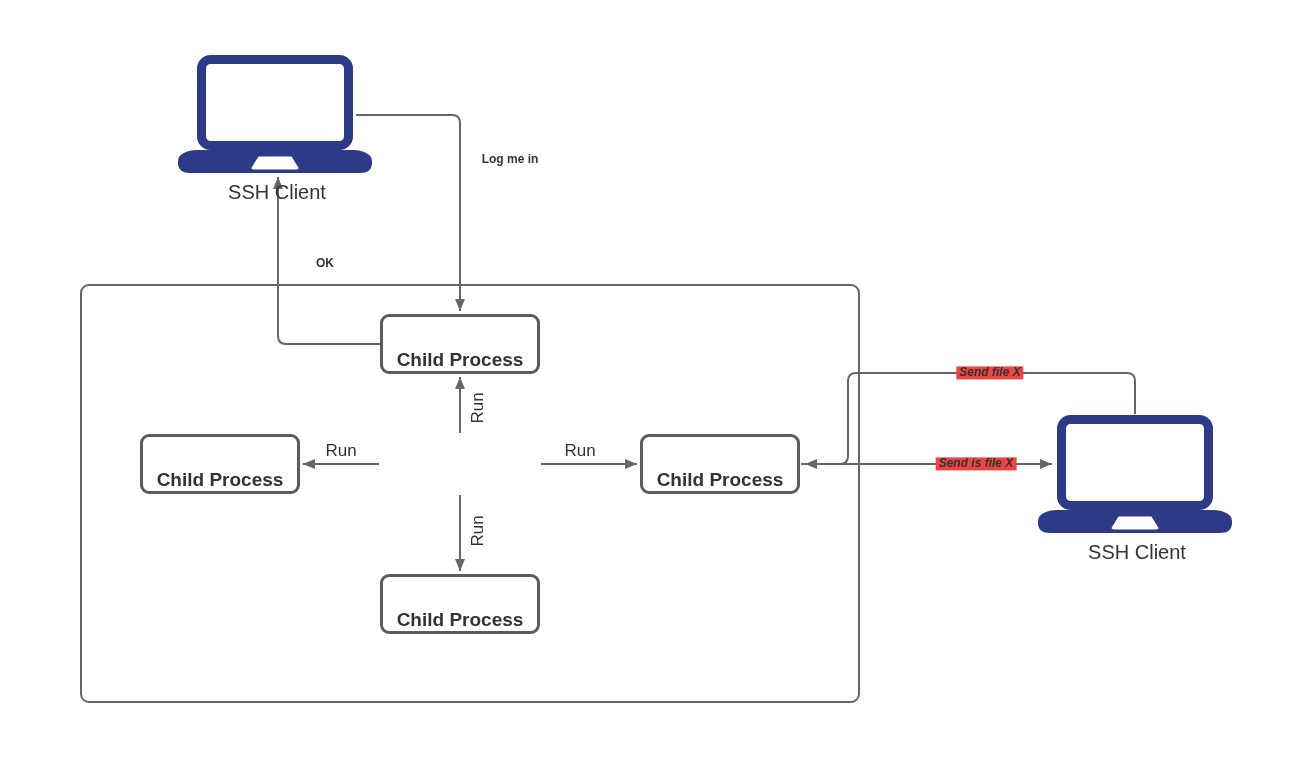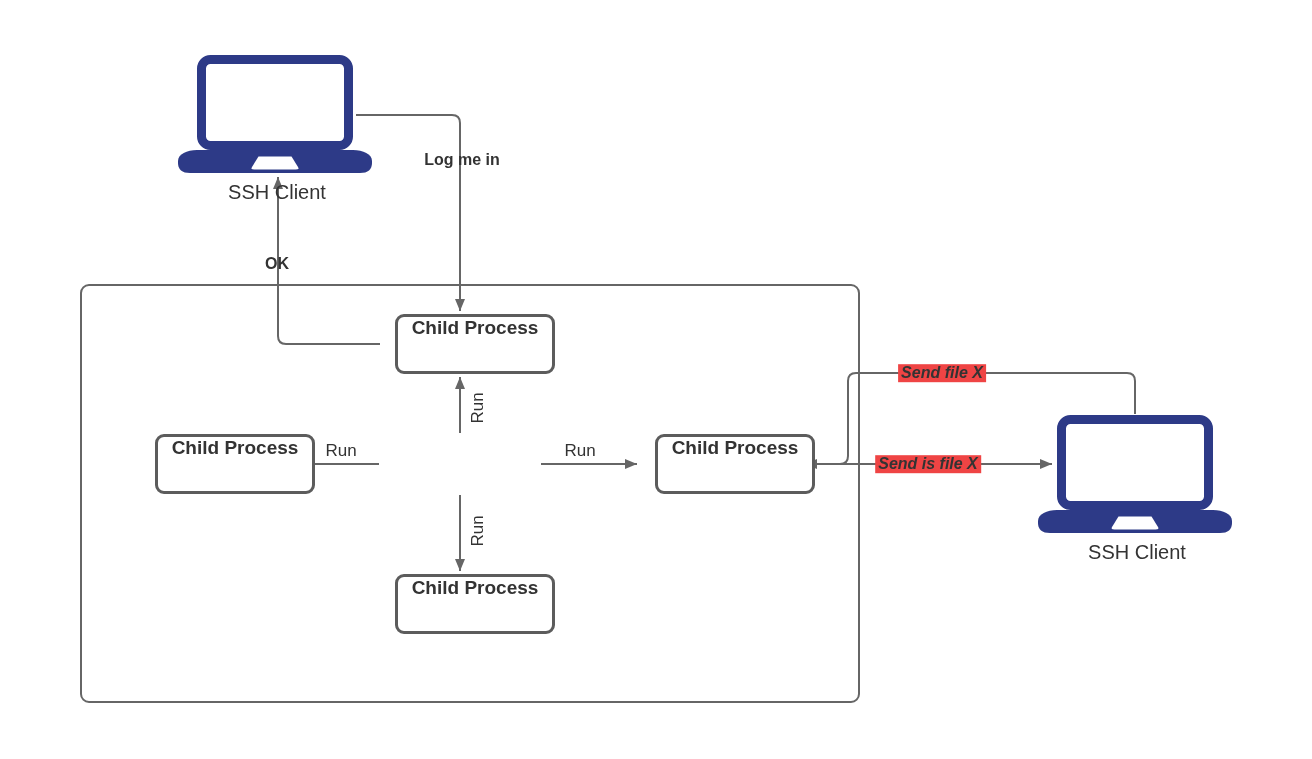--- a/index.html
+++ b/index.html
@@ -14,51 +14,50 @@
   body{font-family:"Liberation Sans",sans-serif;}
   .canvas{
     position:relative;
     width:1312px;height:759px;
     background:var(--canvas-bg);
     overflow:hidden;
   }
   svg.wires{position:absolute;left:0;top:0;width:1312px;height:759px;}
   .node{
     position:absolute;
-    display:flex;align-items:flex-start;justify-content:center;
+    display:flex;align-items:flex-end;justify-content:center;
     background:#ffffff;
     border:3px solid var(--box-border);
     border-radius:9px;
     color:var(--text);
     font-weight:bold;
     font-size:19px;
     white-space:nowrap;
     text-align:center;
-    margin-left:15px;
   }
   .container-box{
     position:absolute;
     left:80px;top:284px;width:780px;height:419px;
     border:2.5px solid var(--line);
     border-radius:9px;
     background:transparent;
   }
   .child-top{left:380px;top:314px;width:160px;height:60px;}
   .child-left{left:140px;top:434px;width:160px;height:60px;}
   .server{left:380px;top:434px;width:160px;height:60px;}
   .child-right{left:640px;top:434px;width:160px;height:60px;}
   .child-bottom{left:380px;top:574px;width:160px;height:60px;}
   .lbl{
     position:absolute;
     transform:translate(-50%,-50%);
     color:var(--text);
     white-space:nowrap;
     line-height:1.1;
   }
-  .edge-label{font-weight:bold;font-size:16px;}
+  .edge-label{font-weight:bold;font-size:12px;margin-left:48px;}
   .edge-label.bg{background:#ef4444;padding:0 3px;font-style:italic;}
   .run-label{font-size:17px;font-weight:normal;}
   .run-label.vert{transform:translate(-50%,-50%) rotate(-90deg);}
   .client-label{font-size:20px;font-weight:normal;color:#333333;}
   .lbl-log-me-in{left:462px;top:160px;}
   .lbl-ok{left:277px;top:264px;}
   .lbl-send-file{left:942px;top:373px;}
   .lbl-here-is-file{left:928px;top:464px;}
   .lbl-run-up{left:478px;top:408px;}
   .lbl-run-down{left:478px;top:531px;}

